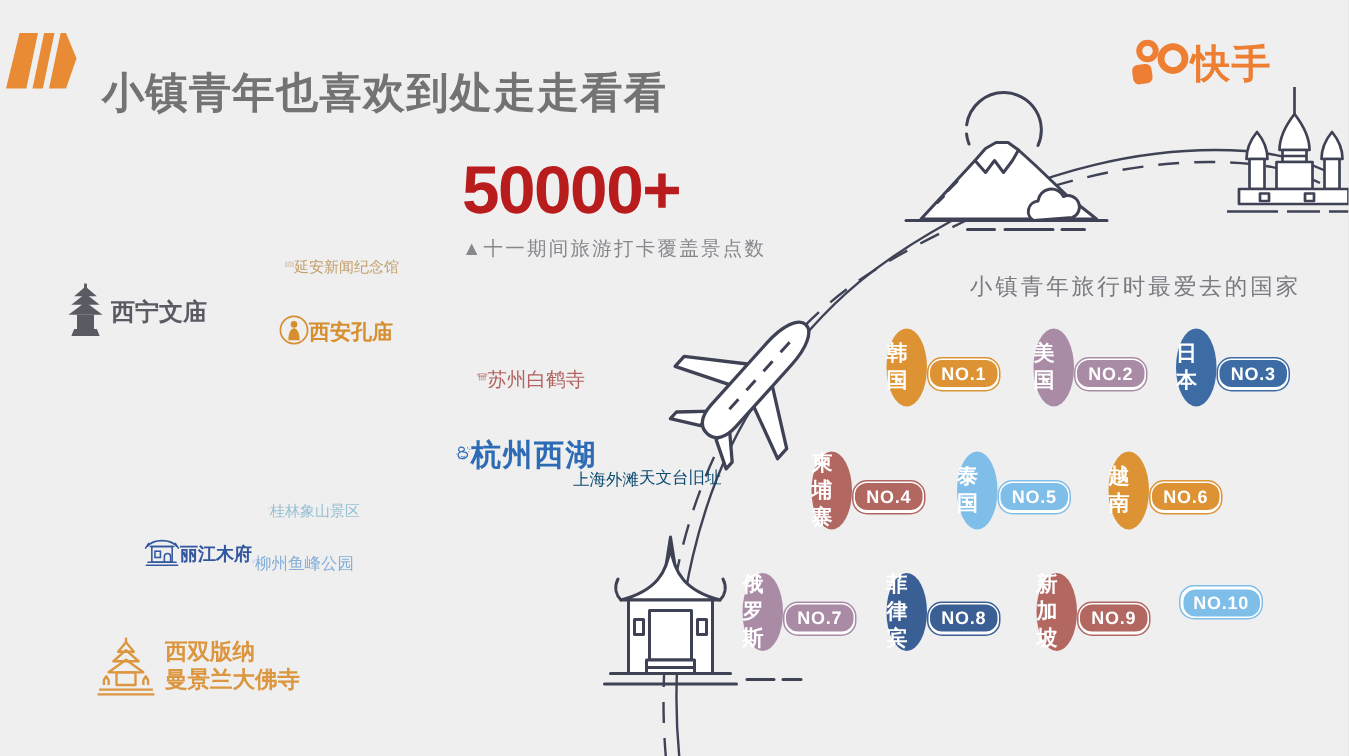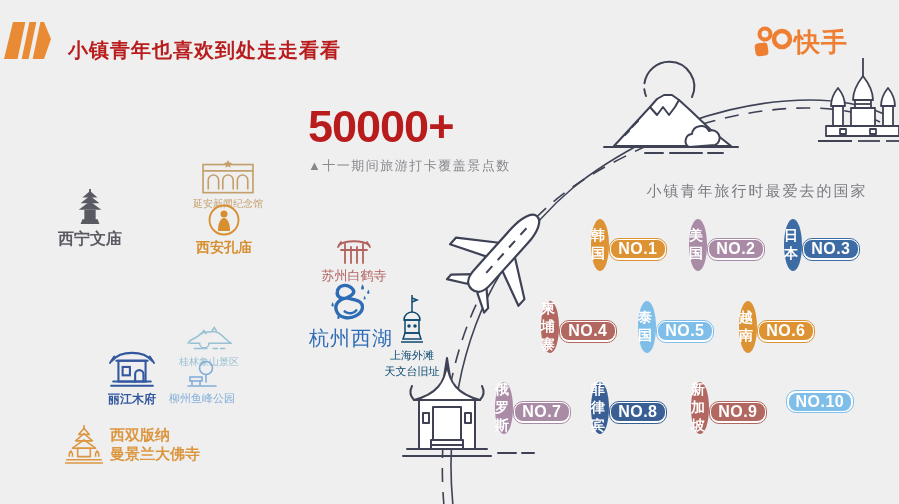--- a/index.html
+++ b/index.html
@@ -1,61 +1,61 @@
 <!DOCTYPE html>
 <html><head>
 <meta charset="utf-8">
 <style>
   html,body{margin:0;padding:0;}
   body{font-family:"Liberation Sans","DejaVu Sans",sans-serif;background:#d8d8da;}
   .canvas{position:relative;width:899px;height:504px;background:#EFEFF0;overflow:hidden;}
 
   
   .logo-flag{position:absolute;left:4px;top:22px;}
-  .page-title{position:absolute;left:68px;top:24px;font-size:20px;font-weight:bold;color:#b91c1c;letter-spacing:1px;}
+  .page-title{position:absolute;left:68px;top:24px;font-size:28px;font-weight:bold;color:#737373;letter-spacing:1px;}
   .brand{position:absolute;left:752px;top:24px;display:flex;align-items:center;gap:0;}
   .brand-name{font-size:26px;font-weight:bold;color:#EE7E32;letter-spacing:1px;}
 
   
   .stat{position:absolute;left:308px;top:104px;}
   .stat-value{font-size:45px;font-weight:bold;color:#b91c1c;line-height:1;letter-spacing:-1px;}
   .stat-caption{margin-top:8px;font-size:13px;color:#87878C;letter-spacing:1.5px;}
 
   
-  .landmark{position:absolute;display:flex;flex-direction:column;align-items:center;text-align:center;}
+  .landmark{position:absolute;display:flex;flex-direction:row;align-items:center;text-align:center;}
   .landmark .lbl{margin-top:3px;white-space:nowrap;}
   .lm-xining{left:40px;top:188px;width:100px;}
   .lm-xining .lbl{font-size:16px;font-weight:bold;}
   .lm-yanan{left:190px;top:158px;width:76px;}
   .lm-yanan .lbl{font-size:10px;}
   .lm-kongmiao{left:186px;top:204px;width:76px;}
   .lm-kongmiao .lbl{font-size:14px;font-weight:bold;}
   .lm-suzhou{left:318px;top:238px;width:72px;}
   .lm-suzhou .lbl{font-size:13px;}
   .lm-xihu{left:304px;top:282px;width:94px;}
-  .lm-xihu .lbl{font-size:20px;font-weight:normal;letter-spacing:1px;}
+  .lm-xihu .lbl{font-size:20px;font-weight:bold;letter-spacing:1px;}
   .lm-shanghai{left:382px;top:294px;width:60px;}
   .lm-shanghai .lbl{font-size:11px;line-height:1.45;margin-top:2px;}
   .lm-mufu{left:96px;top:348px;width:72px;}
   .lm-mufu .lbl{font-size:12px;font-weight:bold;}
   .lm-guilin{left:178px;top:326px;width:62px;}
   .lm-guilin .lbl{font-size:10px;}
   .lm-liuzhou{left:168px;top:360px;width:68px;}
   .lm-liuzhou .lbl{font-size:11px;}
   .lm-banna{left:64px;top:424px;width:160px;flex-direction:row;align-items:flex-start;text-align:left;}
   .lm-banna .lbl{font-size:15px;font-weight:bold;line-height:1.25;margin:2px 0 0 6px;}
 
   
   .map-title{position:absolute;left:597px;top:182px;width:320px;text-align:center;font-size:15px;color:#7A7A80;letter-spacing:2px;}
   .country{position:absolute;width:76px;display:flex;flex-direction:row;align-items:center;}
   .bubble{width:52px;height:52px;border-radius:50%;background-color:currentColor;display:flex;align-items:center;justify-content:center;}
   .bubble span{color:#fff;font-size:14px;font-weight:bold;letter-spacing:1px;}
   .rank{margin-top:8px;border:1.2px solid currentColor;background:#fff;border-radius:10px;padding:1.5px;display:inline-block;}
   .rank span{display:block;background-color:currentColor;border-radius:8px;padding:0 7px;}
-  .rank b{color:#fff;font-size:16px;font-weight:bold;letter-spacing:.5px;}
+  .rank b{color:#fff;font-size:12px;font-weight:bold;letter-spacing:.5px;}
   .c1{left:591px;top:219px;} .c2{left:689px;top:219px;} .c3{left:784px;top:219px;}
   .c4{left:541px;top:301px;} .c5{left:638px;top:301px;} .c6{left:739px;top:301px;}
   .c7{left:495px;top:382px;} .c8{left:591px;top:382px;} .c9{left:691px;top:382px;} .c10{left:786px;top:382px;}
 
   .art{position:absolute;left:0;top:0;pointer-events:none;}
 </style>
 </head>
 <body>
 
 <div class="canvas">

